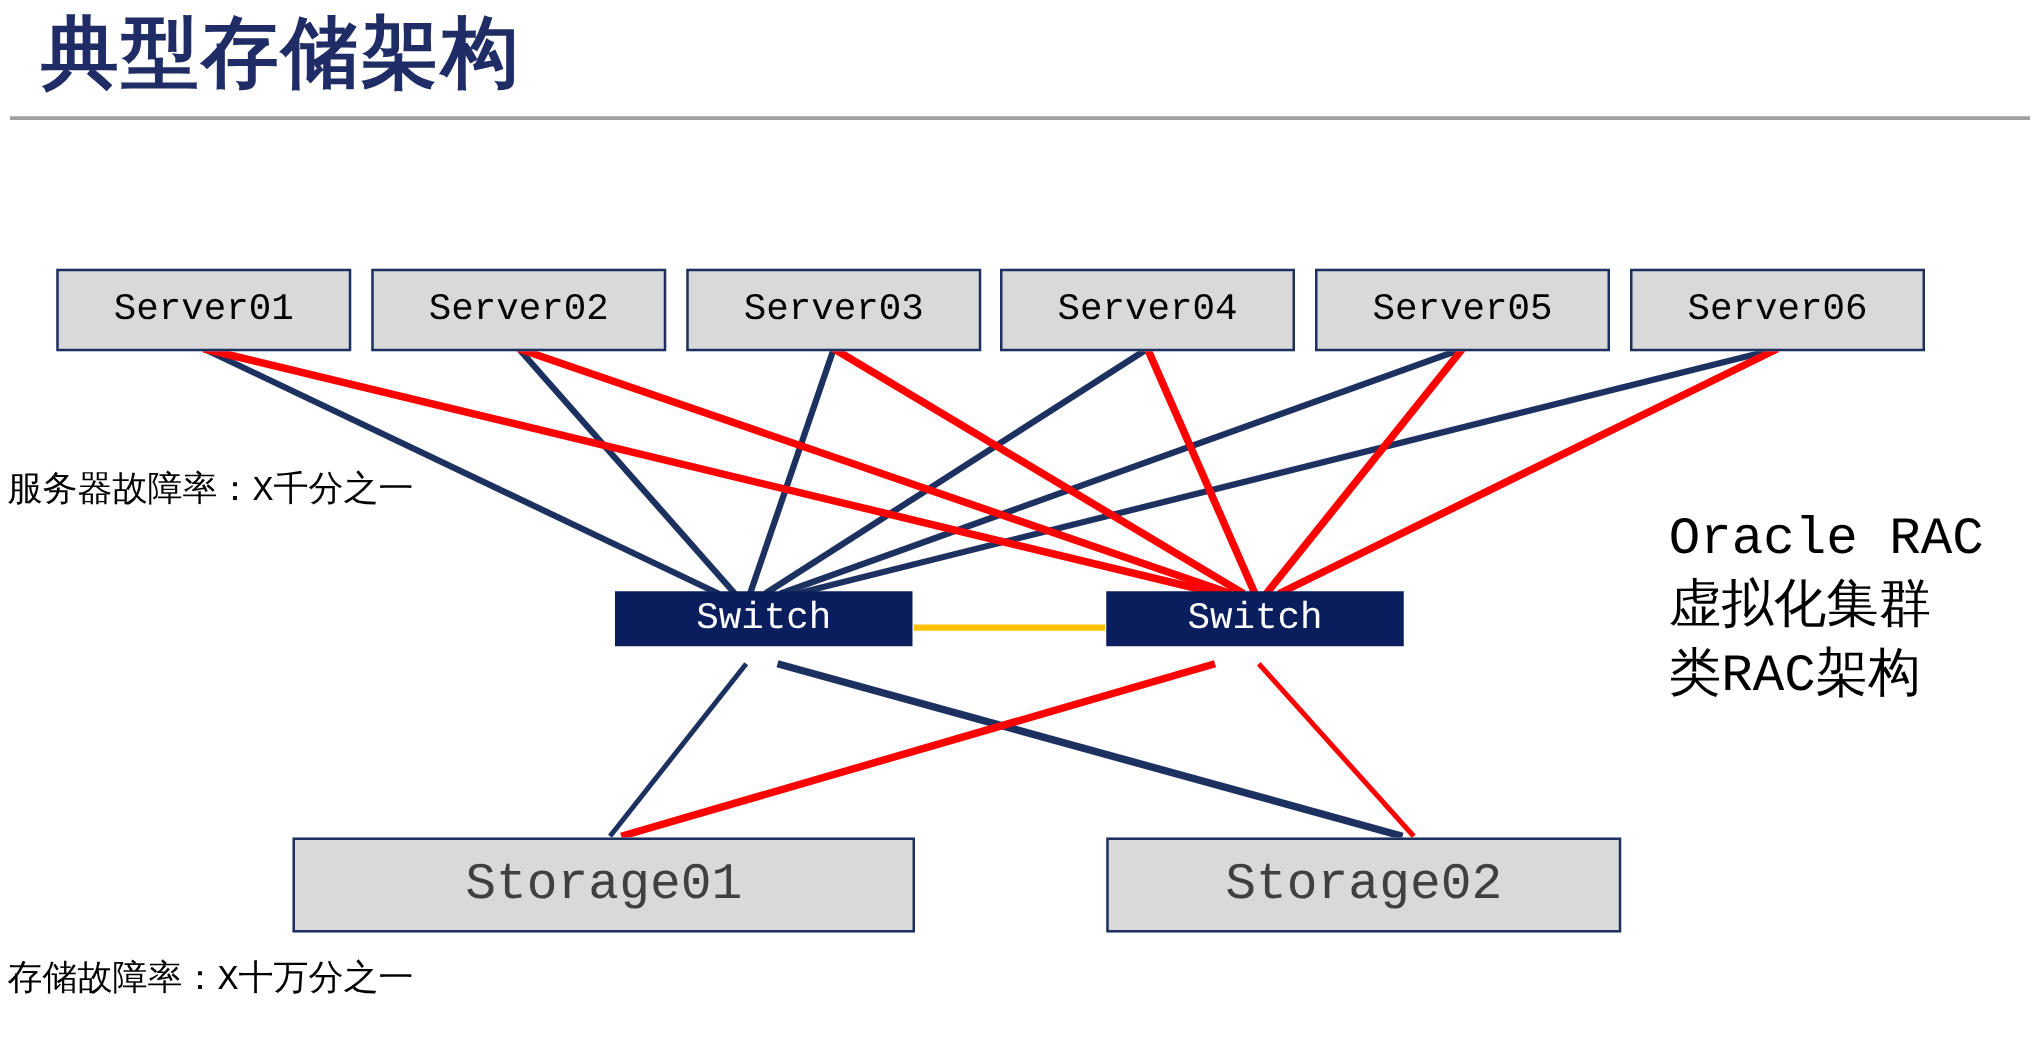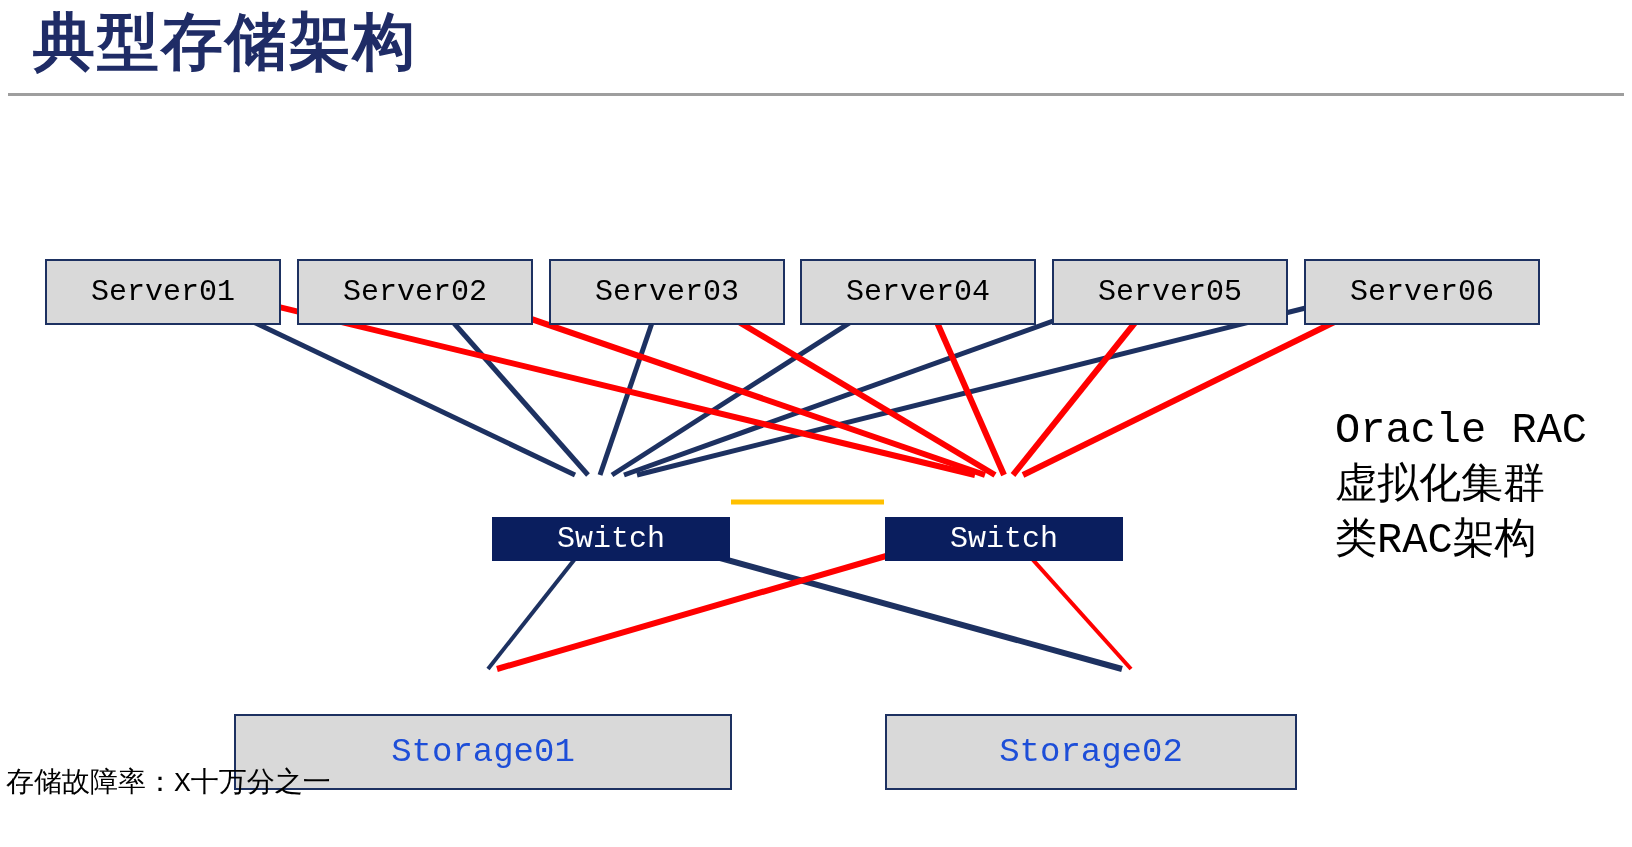--- a/index.html
+++ b/index.html
@@ -16,39 +16,38 @@
     color:var(--title-navy);
   }
   #title-rule{
     position:absolute;left:8px;right:8px;top:93px;height:3px;
     background:var(--divider-gray);
   }
   .node{
     position:absolute;
     display:flex;align-items:center;justify-content:center;
     box-sizing:border-box;
-    margin-top:44px;
   }
   .server{
     top:215px;width:236px;height:66px;
     background:var(--box-gray);
     border:2px solid var(--line-navy);
     font-size:30px;color:#000;
   }
   .switch{
     top:473px;width:238px;height:44px;
     background:var(--switch-navy);
     color:var(--switch-text);
     font-size:30px;
   }
   .storage{
     top:670px;height:76px;
     background:var(--box-gray);
     border:2px solid var(--line-navy);
-    font-size:34px;color:#1d4ed8;
+    font-size:41px;color:#404040;
   }
   .annotation{
     position:absolute;color:#000;font-size:28px;white-space:nowrap;
   }
   #note-right{
     position:absolute;left:1335px;top:404px;
     font-size:42px;line-height:55px;color:#000;
   }
   #wires{position:absolute;left:0;top:0;}
 </style>
@@ -106,20 +105,21 @@
       <span>Switch</span>
     </div>
 
   <div class="node storage" style="left:234px;width:498px">
       <span>Storage01</span>
     </div>
   <div class="node storage" style="left:885px;width:412px">
       <span>Storage02</span>
     </div>
 
+  <div class="annotation" style="left:6px;top:372px">服务器故障率：X千分之一</div>
   <div class="annotation" style="left:6px;top:763px">存储故障率：X十万分之一</div>
 
   <div id="note-right">
     <div>Oracle RAC</div>
     <div>虚拟化集群</div>
     <div>类RAC架构</div>
   </div>
 
 </div>
 

